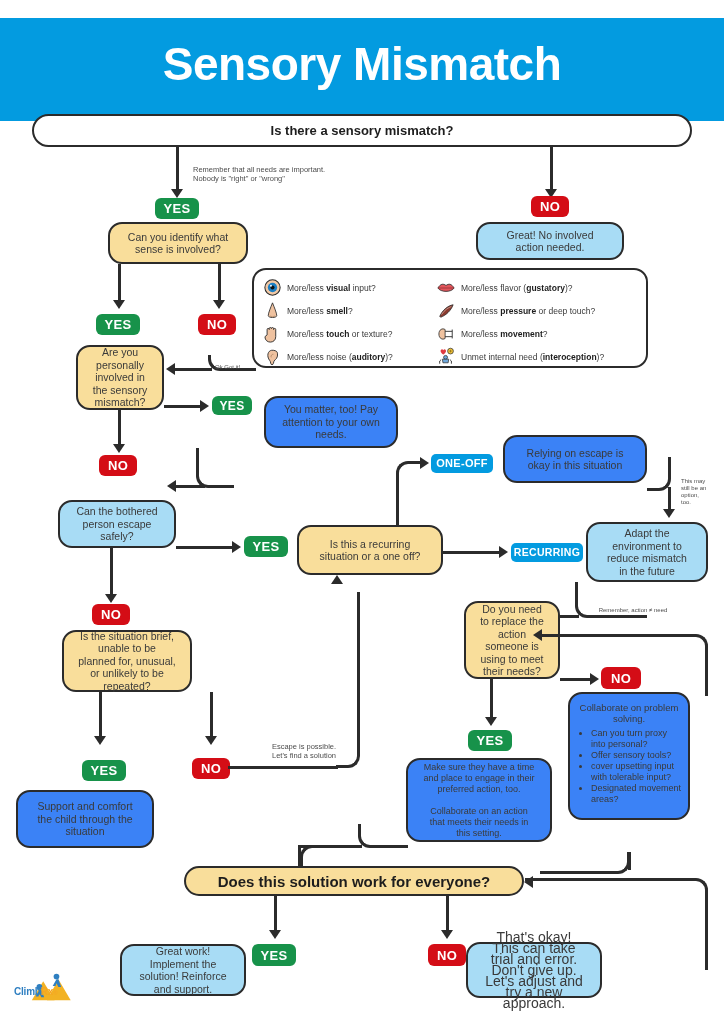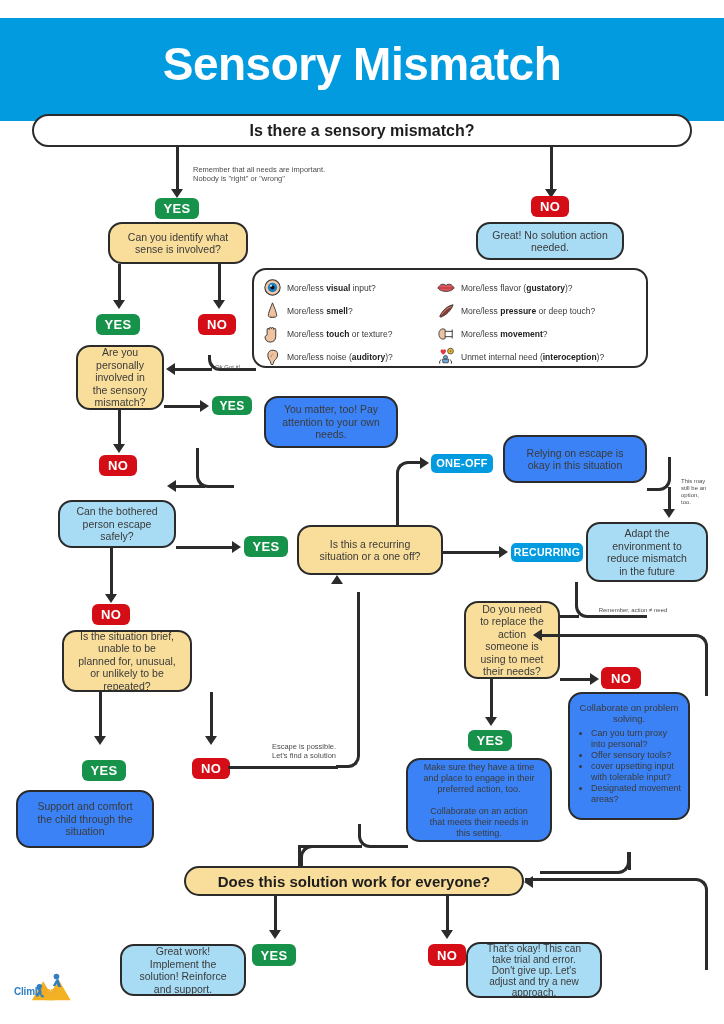--- a/index.html
+++ b/index.html
@@ -112,36 +112,36 @@
   .logo-word .b{ color:#2F7FC1; }
 </style>
 </head>
 <body>
 
 <div id="stage">
 
   <div class="header-band"></div>
   <div class="header-title">Sensory Mismatch</div>
 
-  <div class="banner" style="left:32px; top:114px; width:660px; height:33px; background:#ffffff; font-size:16px;">
+  <div class="banner" style="left:32px; top:114px; width:660px; height:33px; background:#ffffff; font-size:13px;">
     <span>Is there a sensory mismatch?</span>
   </div>
 
   <div class="ln vline" style="left:176px; top:147px; height:44px;"></div>
   <div class="arrow down" style="left:171px; top:189px;"></div>
   <div class="note" style="left:193px; top:165px; width:200px;">Remember that all needs are important.
 Nobody is "right" or "wrong"</div>
   <div class="chip yes" style="left:155px; top:198px; width:44px; height:21px; font-size:13px;">YES</div>
 
   <div class="ln vline" style="left:550px; top:147px; height:44px;"></div>
   <div class="arrow down" style="left:545px; top:189px;"></div>
   <div class="chip no" style="left:531px; top:196px; width:38px; height:21px; font-size:13px;">NO</div>
 
   <div class="node blue" style="left:476px; top:222px; width:148px; height:38px;">
-    <span class="txt">Great! No solution action needed.</span>
+    <span class="txt">Great! No involved action needed.</span>
   </div>
 
   <div class="node yellow" style="left:108px; top:222px; width:140px; height:42px;">
     <span class="txt">Can you identify what sense is involved?</span>
   </div>
 
   <div class="ln vline" style="left:118px; top:264px; height:38px;"></div>
   <div class="arrow down" style="left:113px; top:300px;"></div>
   <div class="chip yes" style="left:96px; top:314px; width:44px; height:21px; font-size:13px;">YES</div>
 
@@ -379,21 +379,21 @@
   <div class="chip yes" style="left:252px; top:944px; width:44px; height:22px; font-size:13px;">YES</div>
 
   <div class="ln vline" style="left:446px; top:896px; height:36px;"></div>
   <div class="arrow down" style="left:441px; top:930px;"></div>
   <div class="chip no" style="left:428px; top:944px; width:38px; height:22px; font-size:13px;">NO</div>
 
   <div class="node blue" style="left:120px; top:944px; width:126px; height:52px;">
     <span class="txt">Great work! Implement the solution! Reinforce and support.</span>
   </div>
 
-  <div class="node blue" style="left:466px; top:942px; width:136px; height:56px; font-size:10px; line-height:11px;">
+  <div class="node blue" style="left:466px; top:942px; width:136px; height:56px; font-size:14px; line-height:11px;">
     <span class="txt">That's okay! This can take trial and error. Don't give up. Let's adjust and try a new approach.</span>
   </div>
 
   <div class="elbow tr" style="left:600px; top:878px; width:108px; height:92px;"></div>
   <div class="ln hline" style="left:525px; top:878px; width:80px;"></div>
 
   <div class="logo">
     <svg width="58" height="36" viewBox="0 0 60 38">
       <path d="M14 34 L26 14 L38 34 Z" fill="#F2B224"></path>
       <path d="M30 34 L42 12 L55 34 Z" fill="#F2B224"></path>

